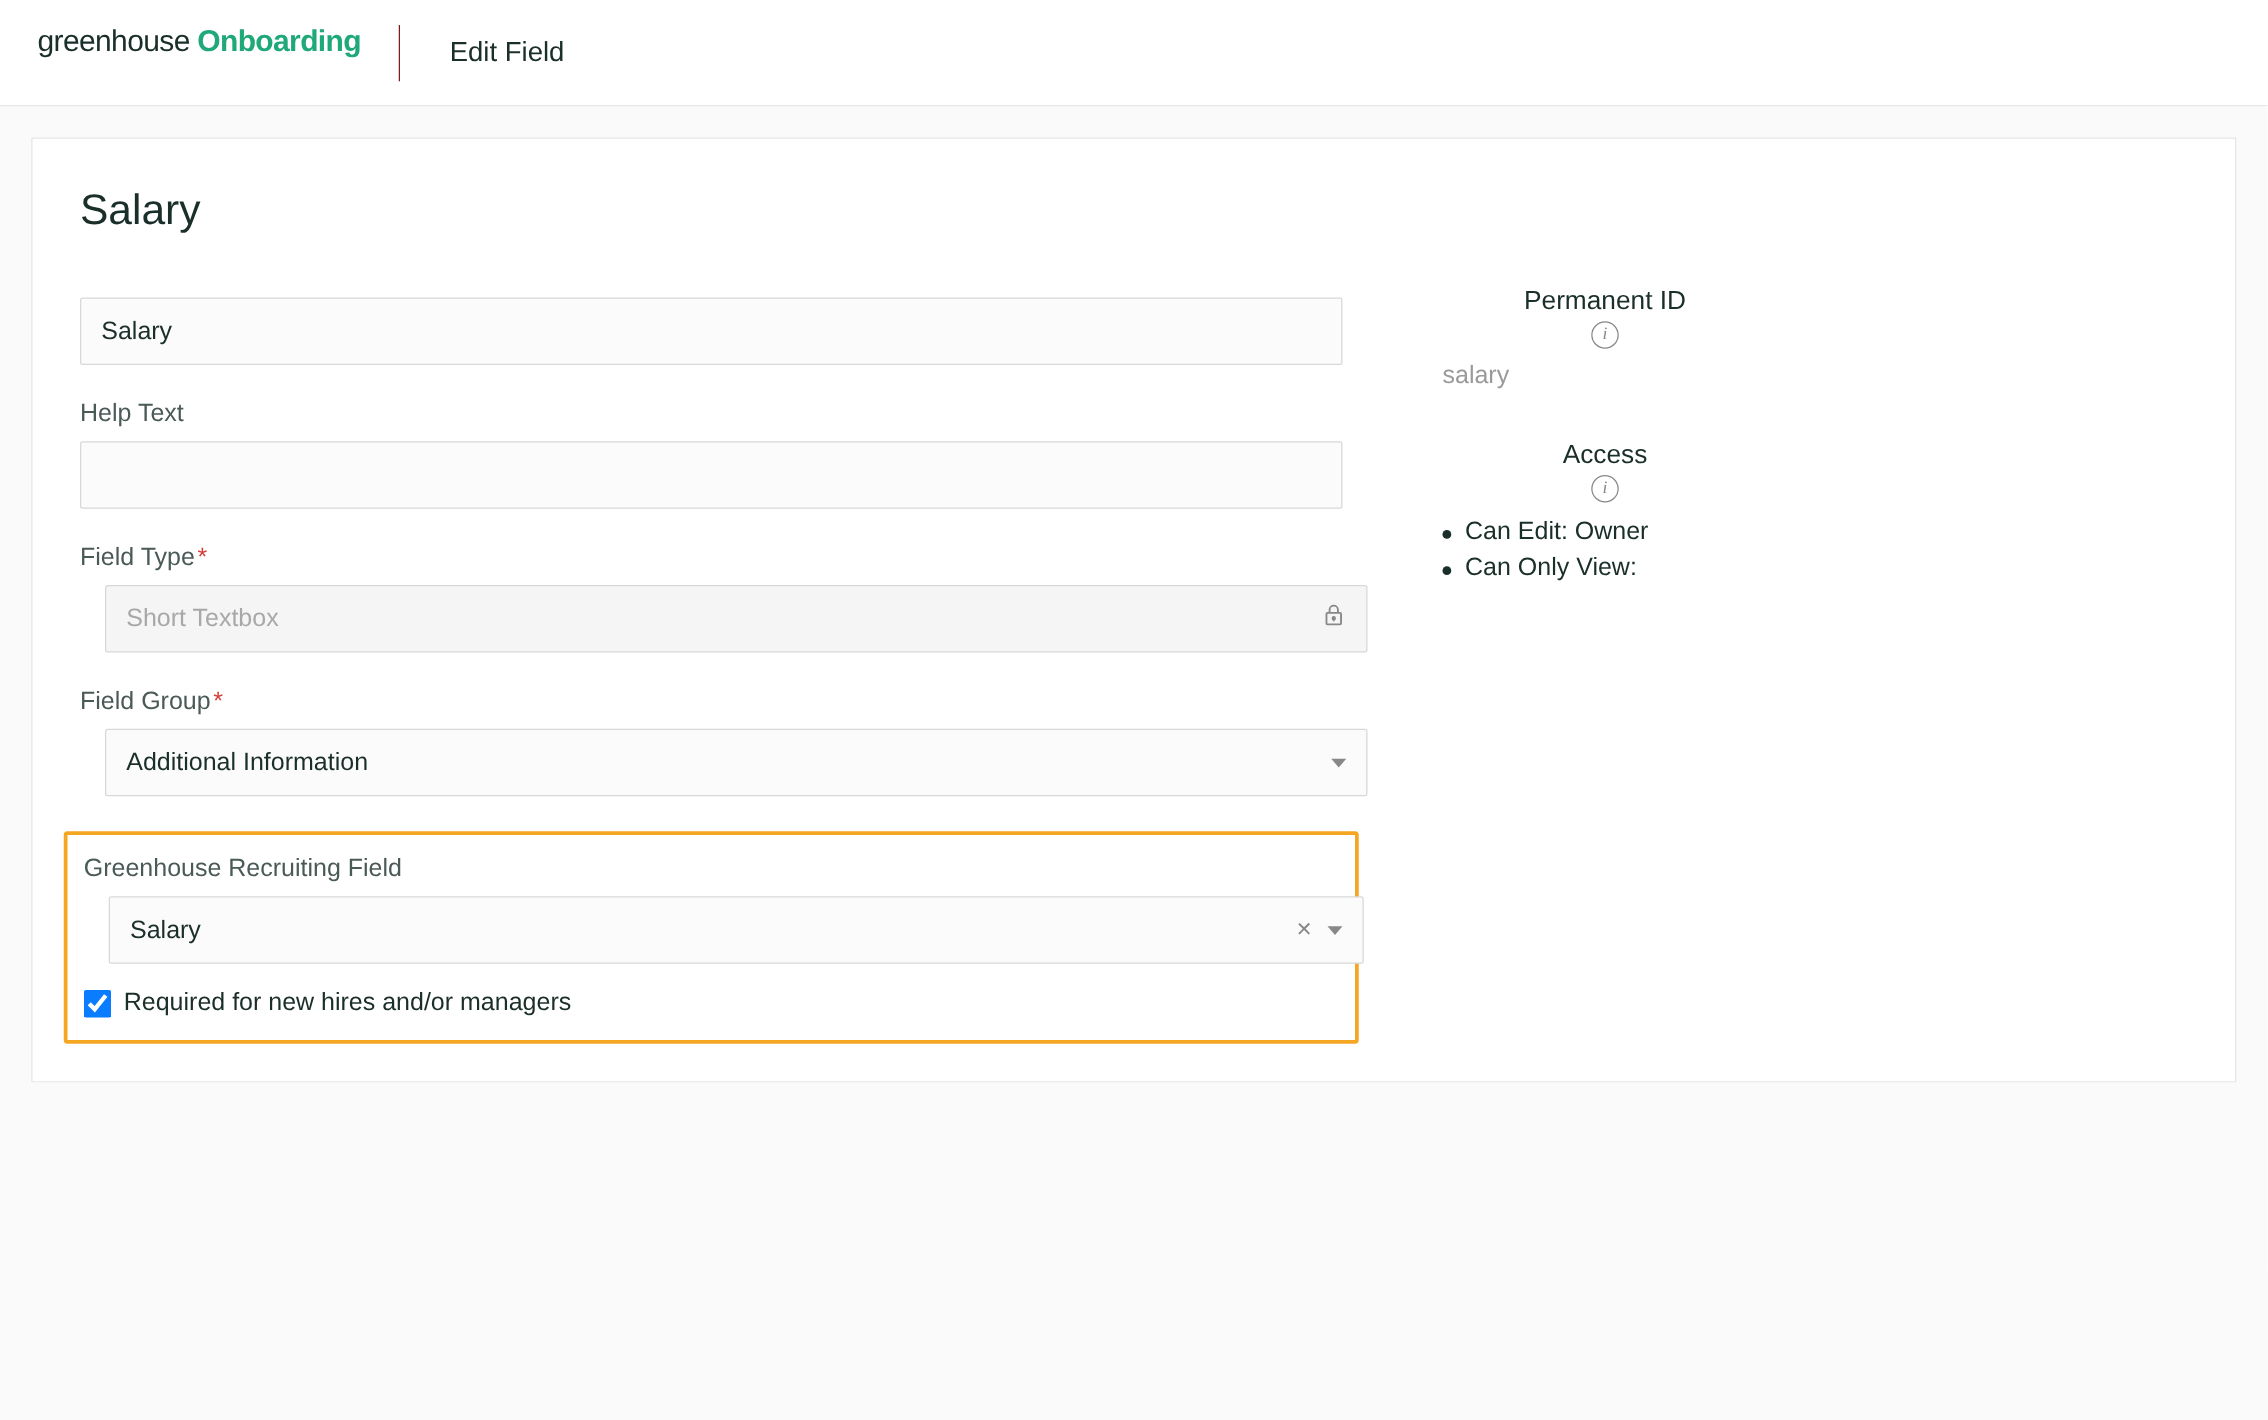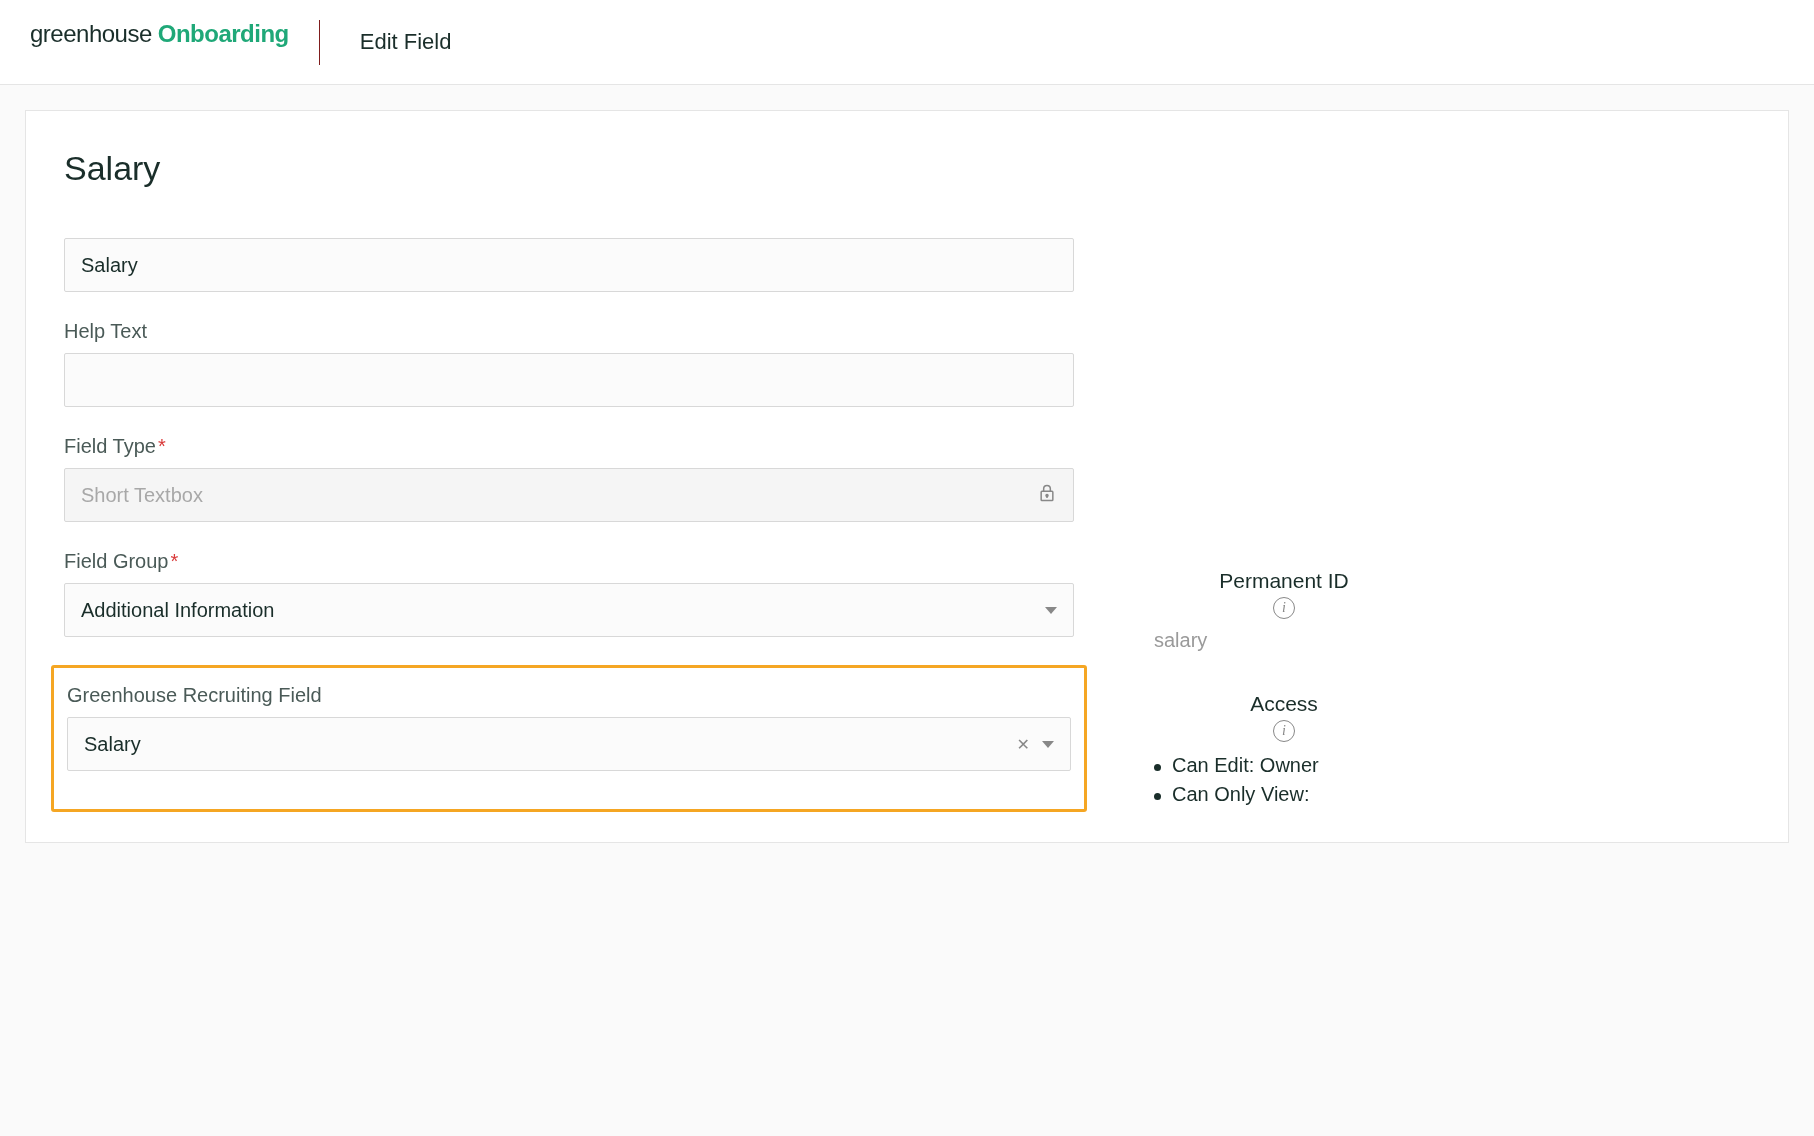--- a/index.html
+++ b/index.html
@@ -48,21 +48,20 @@
     }
     .container {
       padding: 25px 25px 0 25px;
     }
     .card {
       background: #fff;
       border: 1px solid #e5e5e5;
       padding: 38px 38px 30px 38px;
       display: flex;
       gap: 80px;
-      align-items: flex-end;
     }
     .main-col {
       flex: 1;
       max-width: 1010px;
     }
     .side-col {
       width: 260px;
       padding-top: 80px;
     }
     .page-title {
@@ -91,20 +90,21 @@
       border: 1px solid #d8d8d8;
       background: #fbfbfb;
       padding: 0 16px;
       font-size: 20px;
       color: #1a2e2a;
       border-radius: 2px;
     }
     .select-wrap {
       position: relative;
       width: 100%;
+      margin-left: 20px;
     }
     .select-display {
       width: 100%;
       height: 54px;
       border: 1px solid #d8d8d8;
       background: #fbfbfb;
       padding: 0 16px;
       font-size: 20px;
       color: #1a2e2a;
       border-radius: 2px;
@@ -287,20 +287,24 @@
             <div class="select-display">
               <span>Salary</span>
               <span class="select-icons">
                 <span class="clear-x">✕</span>
                 <span class="caret-down"></span>
               </span>
             </div>
           </div>
         </div>
 
+        <div class="checkbox-row">
+          <input type="checkbox" class="checkbox" checked="" style="">
+          <label class="checkbox-label">Required for new hires and/or managers</label>
+        </div>
       </div>
 
     </div>
 
     <div class="side-col">
       <div class="side-heading">
         <span>Permanent ID</span>
         <span class="info-icon">i</span>
       </div>
       <div class="side-value">salary</div>

